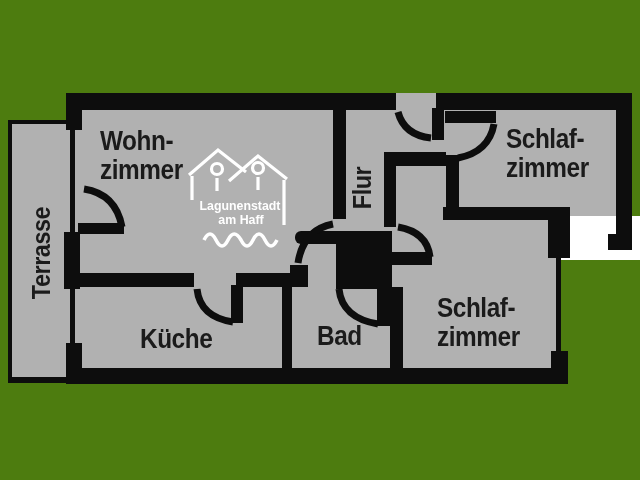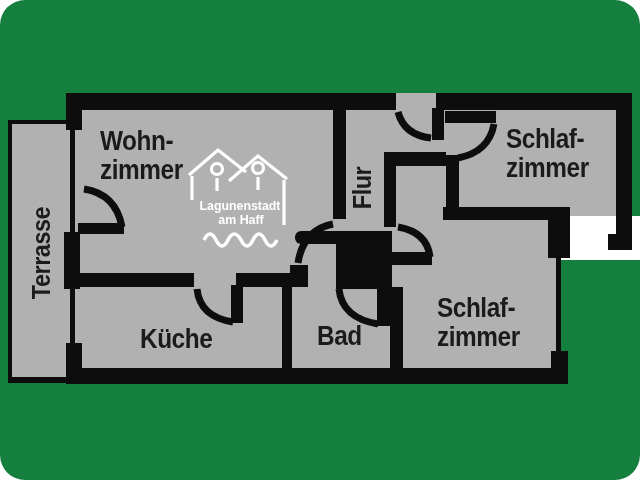--- a/index.html
+++ b/index.html
@@ -1,17 +1,17 @@
 <!DOCTYPE html>
 <html><head>
 <meta charset="utf-8">
 <style>
   html,body{margin:0;padding:0;background:#ffffff;}
-  #stage{position:relative;width:640px;height:480px;background:#15803d;overflow:hidden;
-         font-family:"Liberation Sans",sans-serif;border-radius:25px;}
+  #stage{position:relative;width:640px;height:480px;background:#4d7c0f;overflow:hidden;
+         font-family:"Liberation Sans",sans-serif;}
   #plan-svg{position:absolute;left:0;top:0;}
   .room-label{position:absolute;color:#1b1b1b;font-weight:bold;font-size:28px;line-height:29px;
               letter-spacing:-0.5px;transform:scaleX(.87);transform-origin:left top;white-space:nowrap;}
   .room-label .ln{display:block;}
   .rot-label{position:absolute;color:#1b1b1b;font-weight:bold;font-size:26px;letter-spacing:-0.5px;
              white-space:nowrap;transform:translate(-50%,-50%) rotate(-90deg) scaleX(.9);}
   #lbl-wohnzimmer{left:100px;top:126px;}
   #lbl-schlafzimmer-top{left:506px;top:124px;}
   #lbl-schlafzimmer-bottom{left:437px;top:293px;}
   #lbl-kueche{left:140px;top:324px;}

